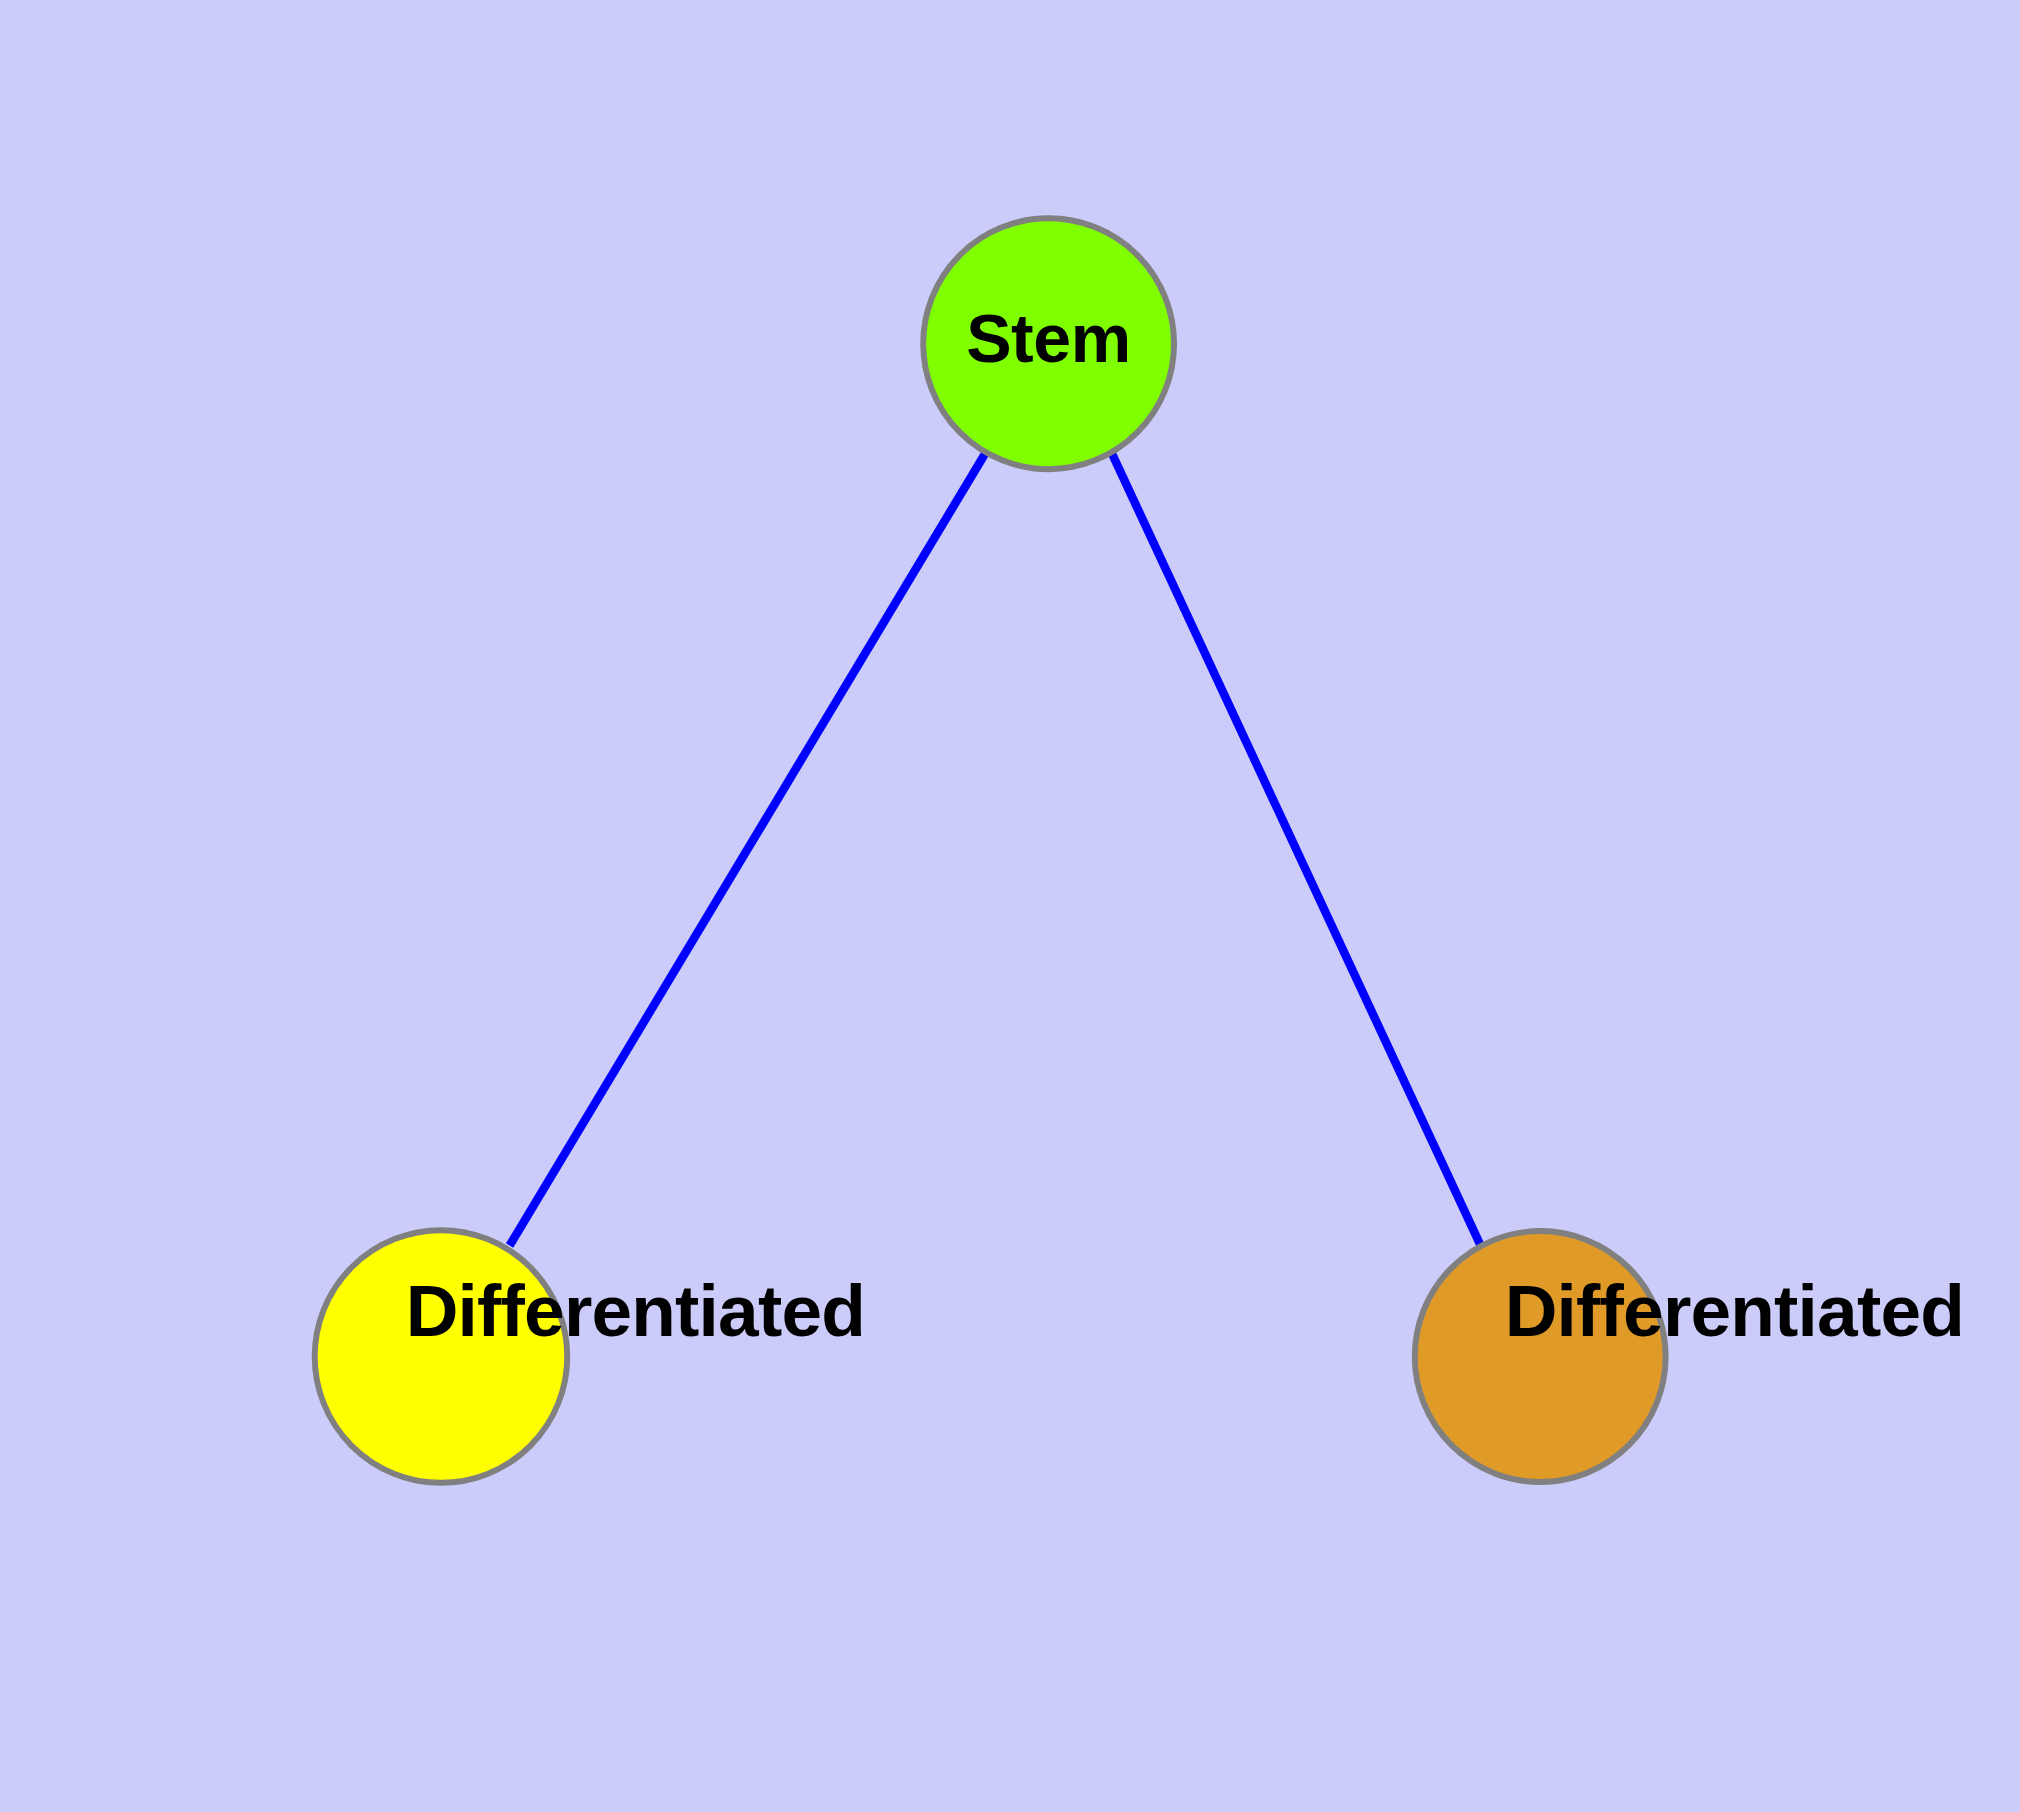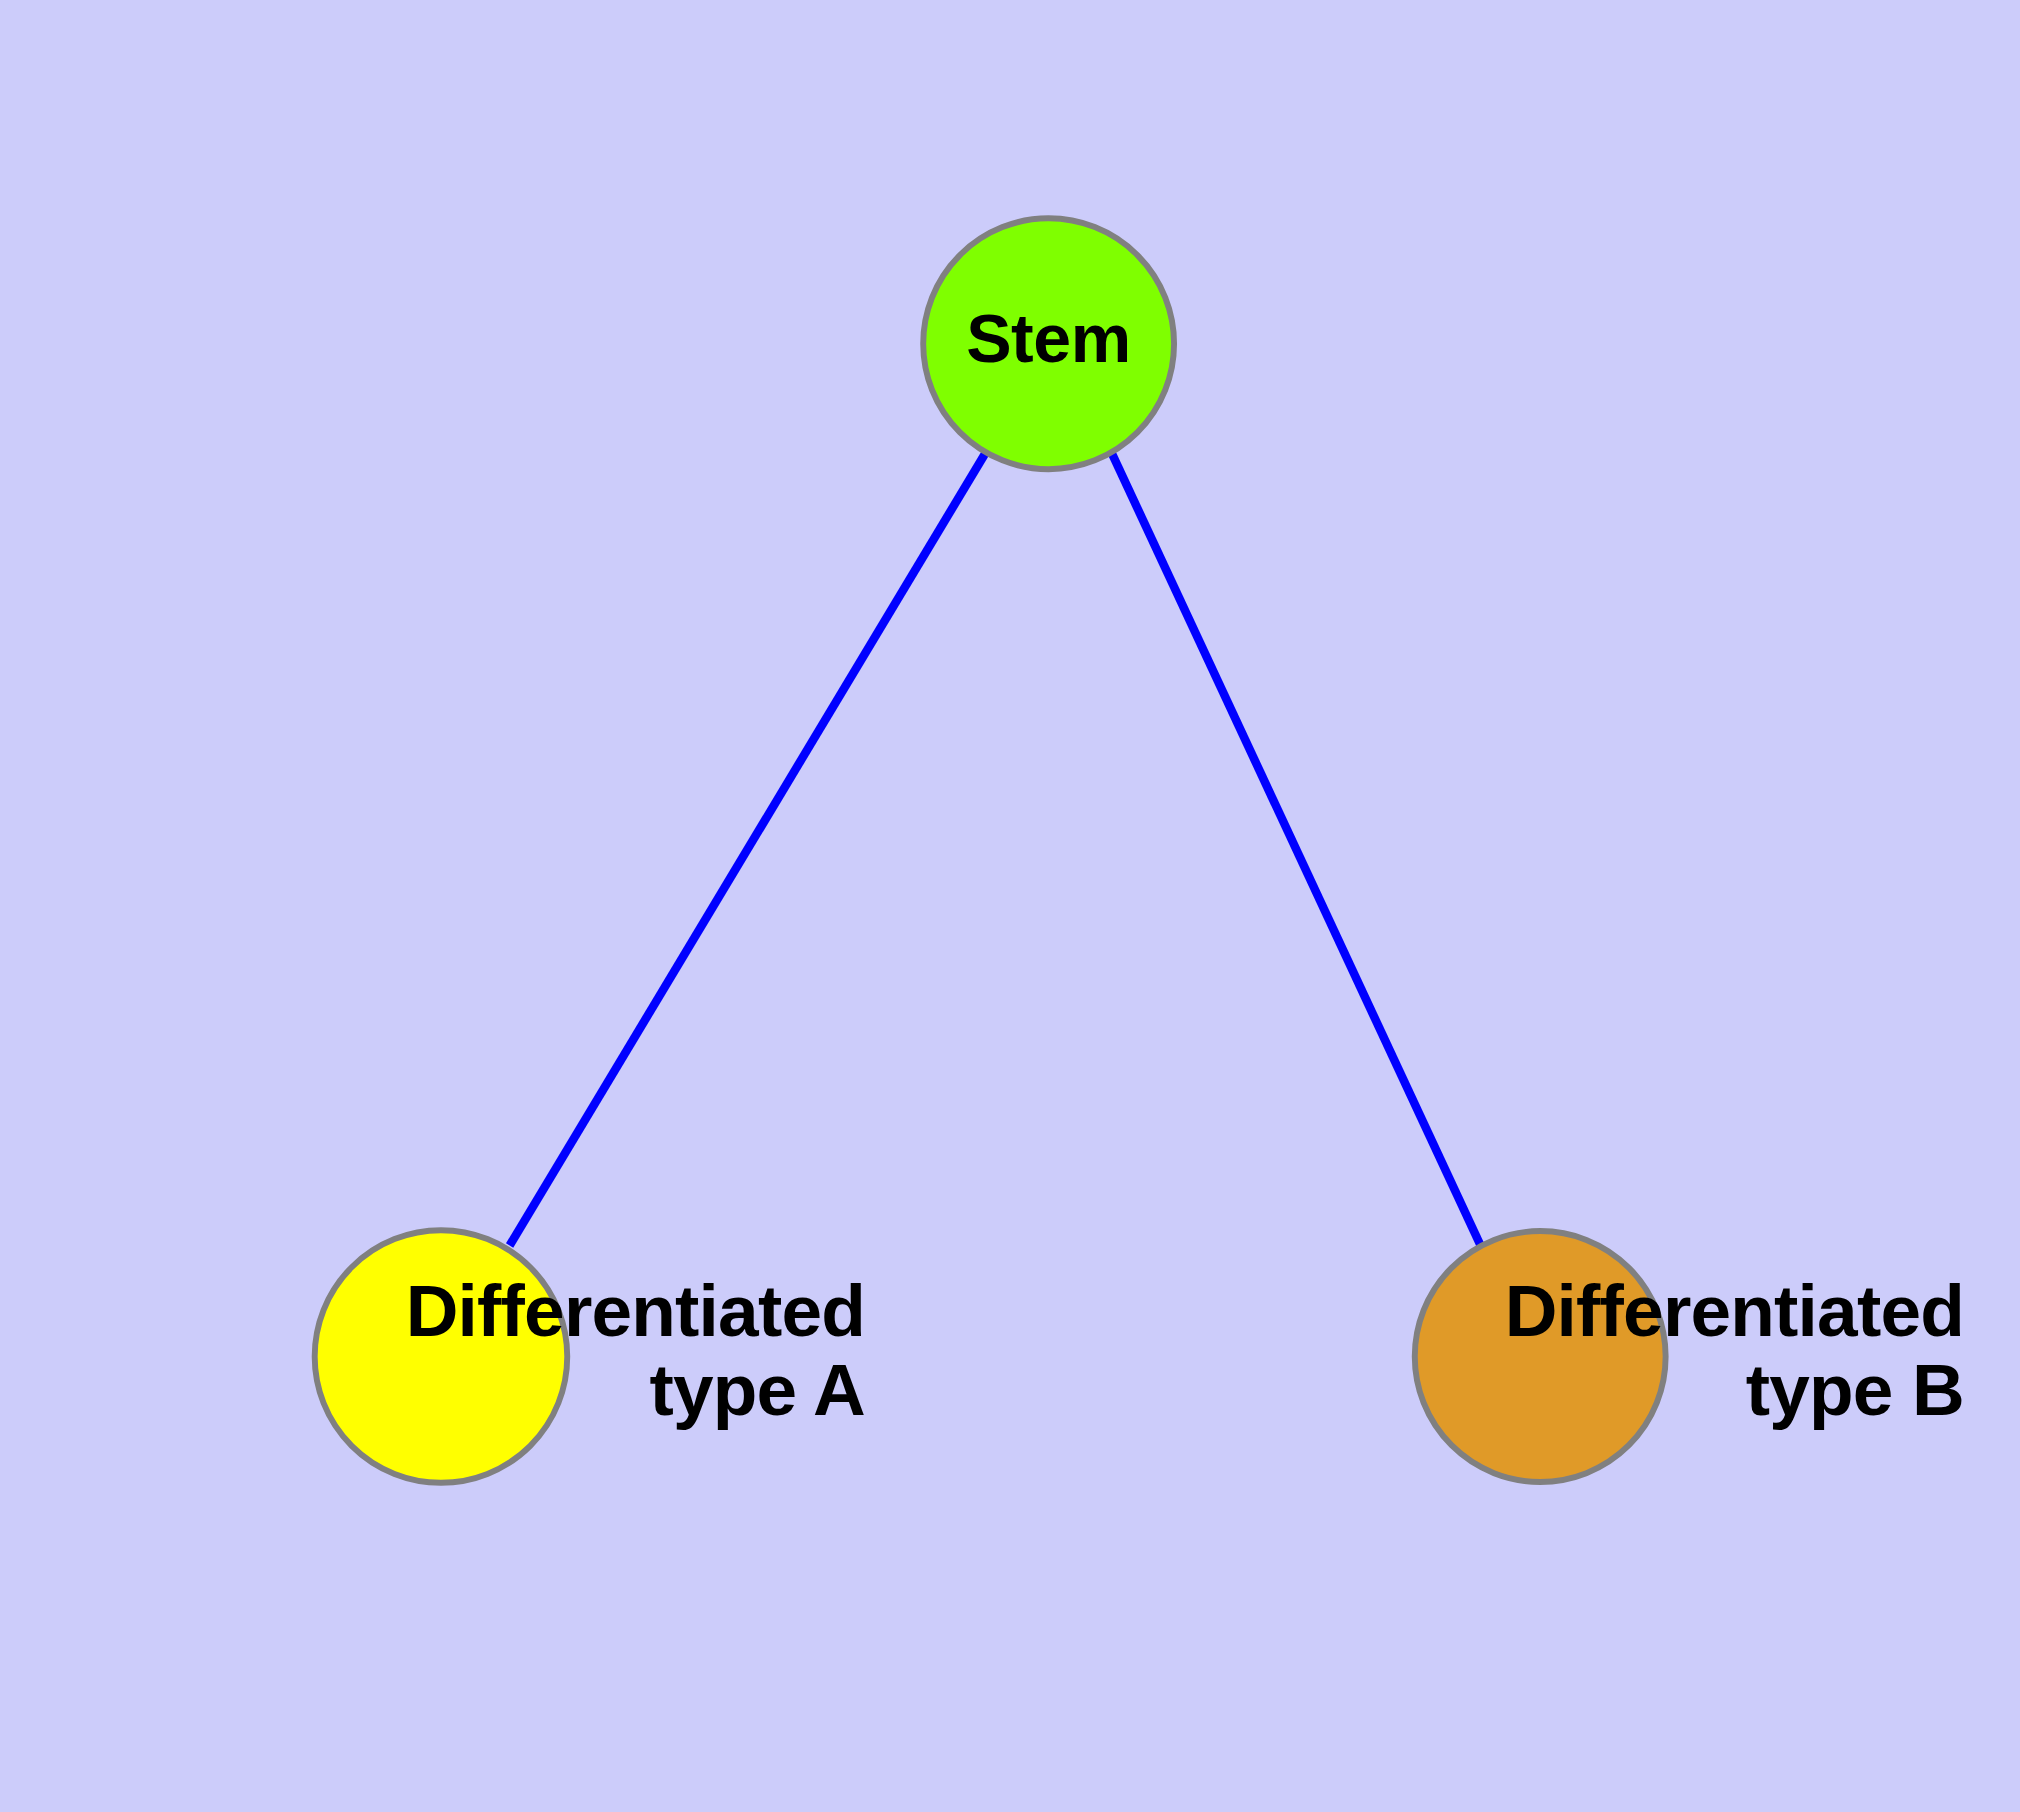--- a/index.html
+++ b/index.html
@@ -60,18 +60,18 @@
 
     <g>
       <circle cx="1237" cy="369" r="148" fill="#7fff00" stroke="#808080" stroke-width="7"></circle>
       <circle cx="520" cy="1564" r="149" fill="#ffff00" stroke="#808080" stroke-width="7"></circle>
       <circle cx="1817" cy="1564" r="148" fill="#e09a28" stroke="#808080" stroke-width="7"></circle>
     </g>
   </svg>
 
   <div class="node-label label-stem" style="left: 794px; top: 271px; width: 509px; font-size: 68px; color: rgb(0, 0, 0);">Stem</div>
 
-  <div class="node-label label-leaf" style="left: 17px; top: 1241px; width: 848px; font-size: 73px; color: rgb(0, 0, 0);"><span>Differentiated</span><br><span>type A</span></div>
+  <div class="node-label label-leaf" style="left: 17px; top: 1241px; width: 848px; font-size: 73px; color: rgb(0, 0, 0);"><span>Differentiated</span><br></div>
 
-  <div class="node-label label-leaf" style="left: 1116px; top: 1241px; width: 848px; font-size: 73px; color: rgb(0, 0, 0);"><span>Differentiated</span><br><span>type B</span></div>
+  <div class="node-label label-leaf" style="left: 1116px; top: 1241px; width: 848px; font-size: 73px; color: rgb(0, 0, 0);"><span>Differentiated</span><br></div>
 
 </div>
 
 
 </body></html>

